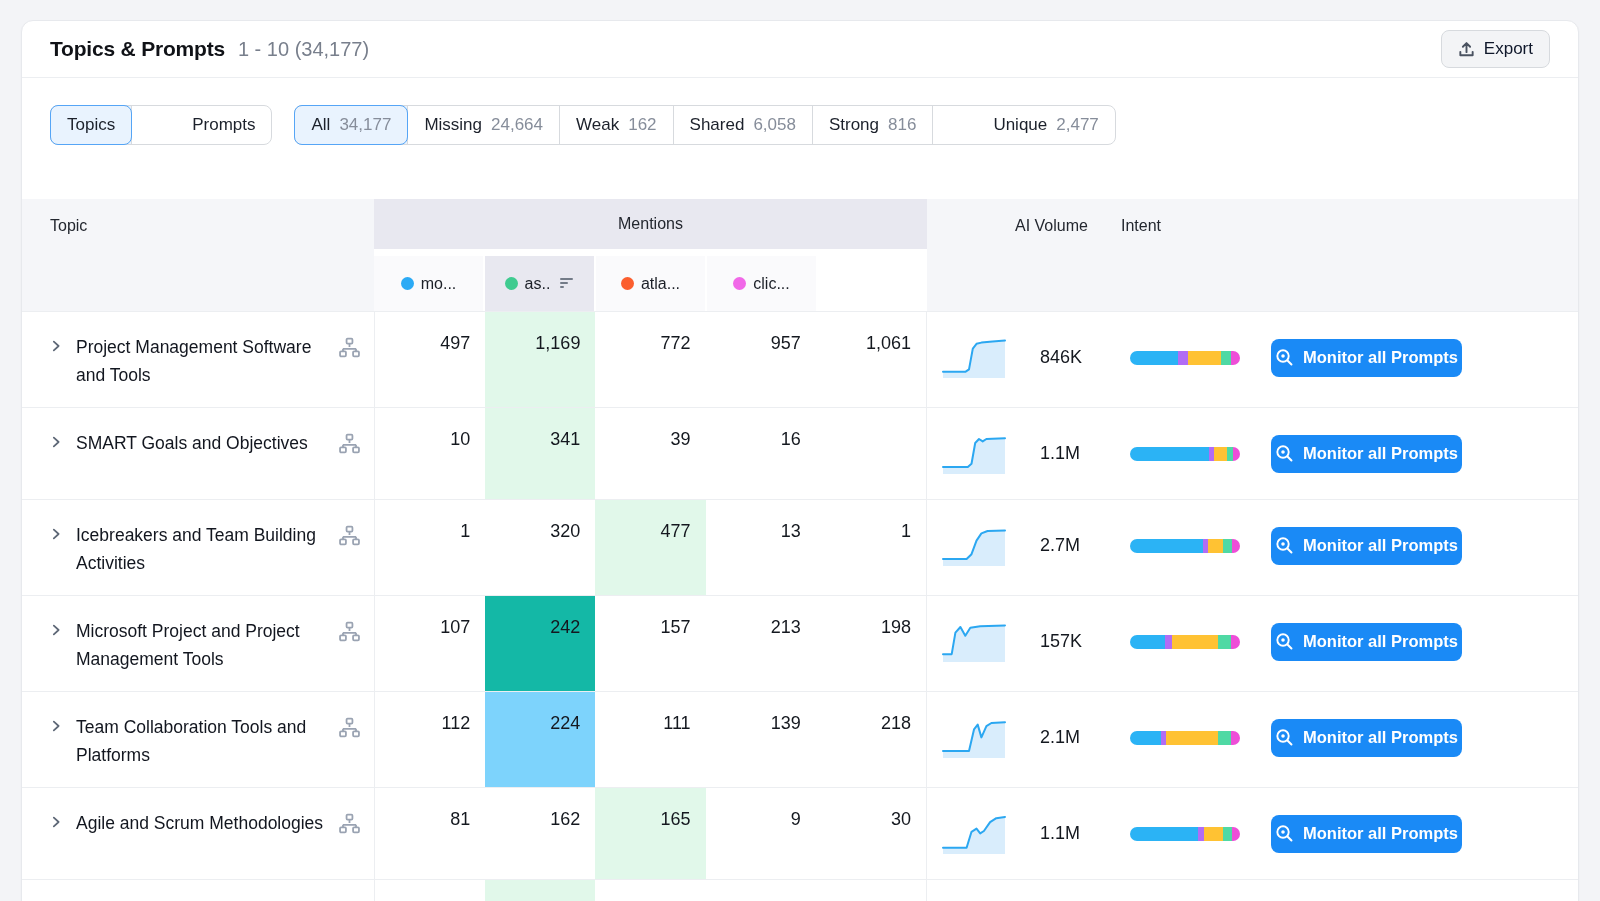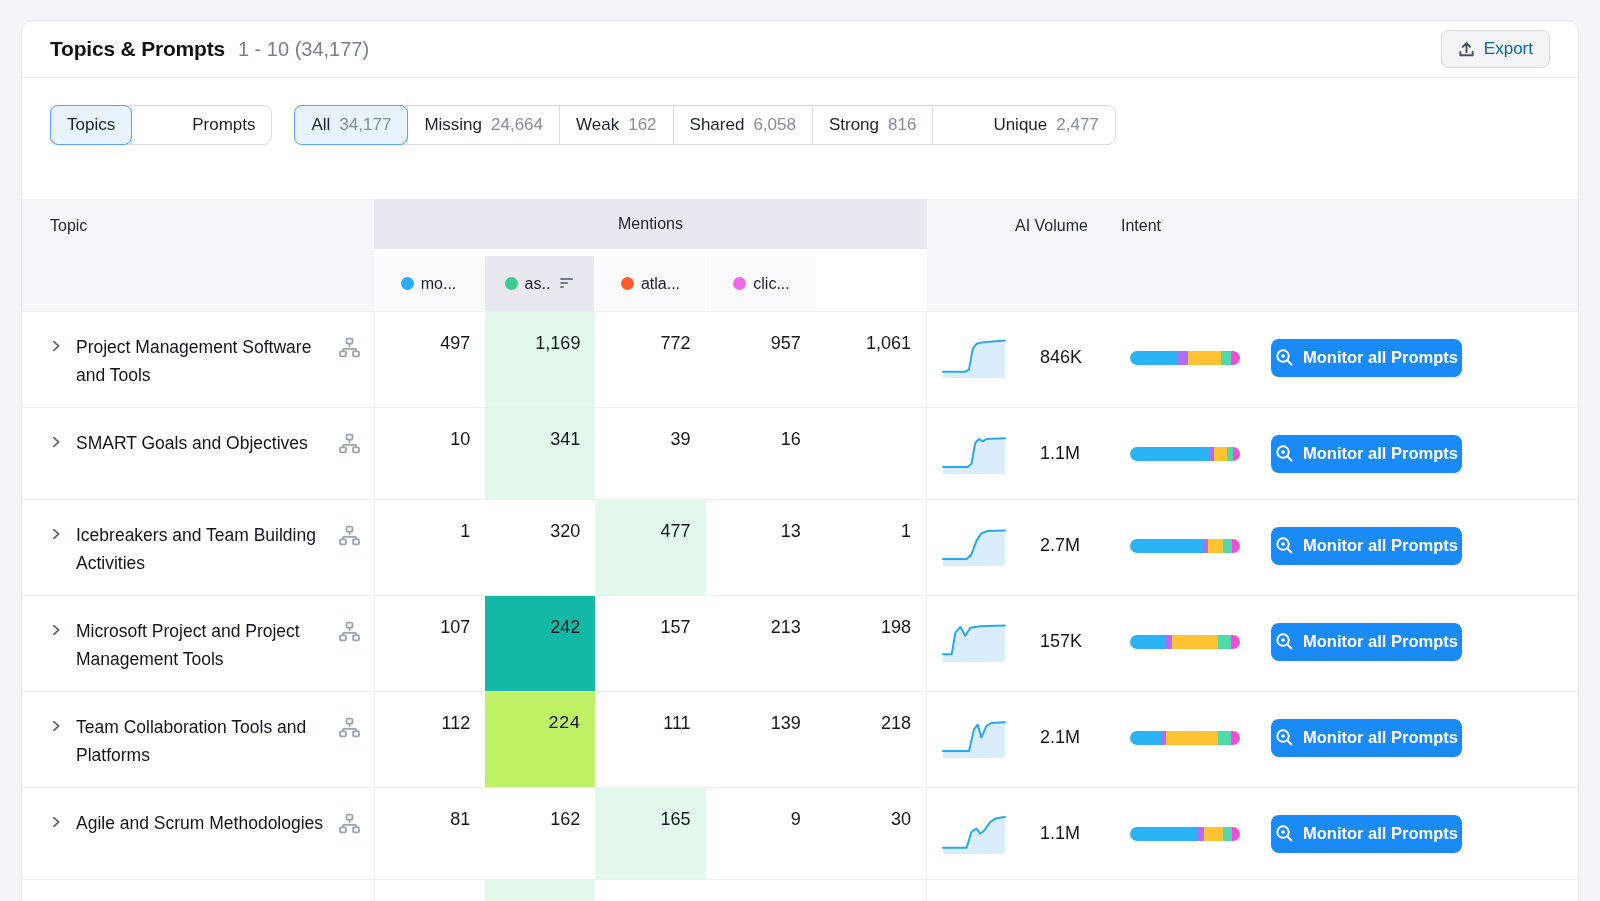--- a/index.html
+++ b/index.html
@@ -21,21 +21,21 @@
     height:57px; border-bottom:1px solid #eceef1;
     display:flex; align-items:center; justify-content:space-between;
     padding:0 28px;
   }
   .title-wrap { display:flex; align-items:baseline; gap:13px; }
   .title { font-size:21px; font-weight:700; color:#101217; letter-spacing:-.2px; }
   .range { font-size:20px; color:#787f8c; }
   .export-btn {
     display:flex; align-items:center; gap:9px;
     background:#f3f4f6; border:1px solid #d7dade; border-radius:8px;
-    padding:8px 16px; font-size:17px; color:#0369a1;
+    padding:8px 16px; font-size:17px; color:#0f172a;
     font-family:"Liberation Sans", sans-serif; cursor:pointer;
   }
   
   .filters-row { padding:27px 28px 0; display:flex; gap:22px; height:121px; align-items:flex-start; }
   .segmented {
     display:inline-flex; background:#fff;
     border:1px solid #d7dade; border-radius:8px;
   }
   .seg {
     position:relative; display:flex; align-items:center; gap:9px;
@@ -383,21 +383,21 @@
             <span class="topic-text">Team Collaboration Tools and Platforms</span>
             <span class="sitemap"><svg width="21" height="21" viewBox="0 0 20 20" fill="none" stroke="#9aa3b2" stroke-width="1.7">
                 <rect x="7.2" y="1.5" width="5.6" height="4.8" rx="1"></rect>
                 <path d="M10 6.3 V9.6 M3.8 13.6 V11.3 M3.8 11.3 H16.2 M16.2 13.6 V11.3"></path>
                 <rect x="1" y="13.6" width="5.6" height="4.8" rx="1"></rect>
                 <rect x="13.4" y="13.6" width="5.6" height="4.8" rx="1"></rect>
               </svg></span>
           </div>
           <div class="m-wrap">
             <div class="m-cell">112</div>
-            <div class="m-cell best" style="background: #bef264; font-family: Liberation Mono, monospace;">224</div>
+            <div class="m-cell best" style="background: #7dd3fc;">224</div>
             <div class="m-cell">111</div>
             <div class="m-cell">139</div>
             <div class="m-cell">218</div>
           </div>
           <div class="td-rest">
             <span class="spark"><svg width="66" height="48" viewBox="0 0 66 48">
                 <path d="M2.0 39.0 L28.0 39.0 L33.0 17.4 L36.7 12.6 L40.4 25.4 L45.4 14.2 L50.4 11.0 L64.0 10.2 L64.0 46 L2.0 46 Z" fill="#d9edfc"></path>
                 <path d="M2.0 39.0 L28.0 39.0 L33.0 17.4 L36.7 12.6 L40.4 25.4 L45.4 14.2 L50.4 11.0 L64.0 10.2" fill="none" stroke="#2ba7f1" stroke-width="2" stroke-linejoin="round" stroke-linecap="round"></path>
               </svg></span>
             <span class="vol">2.1M</span>

